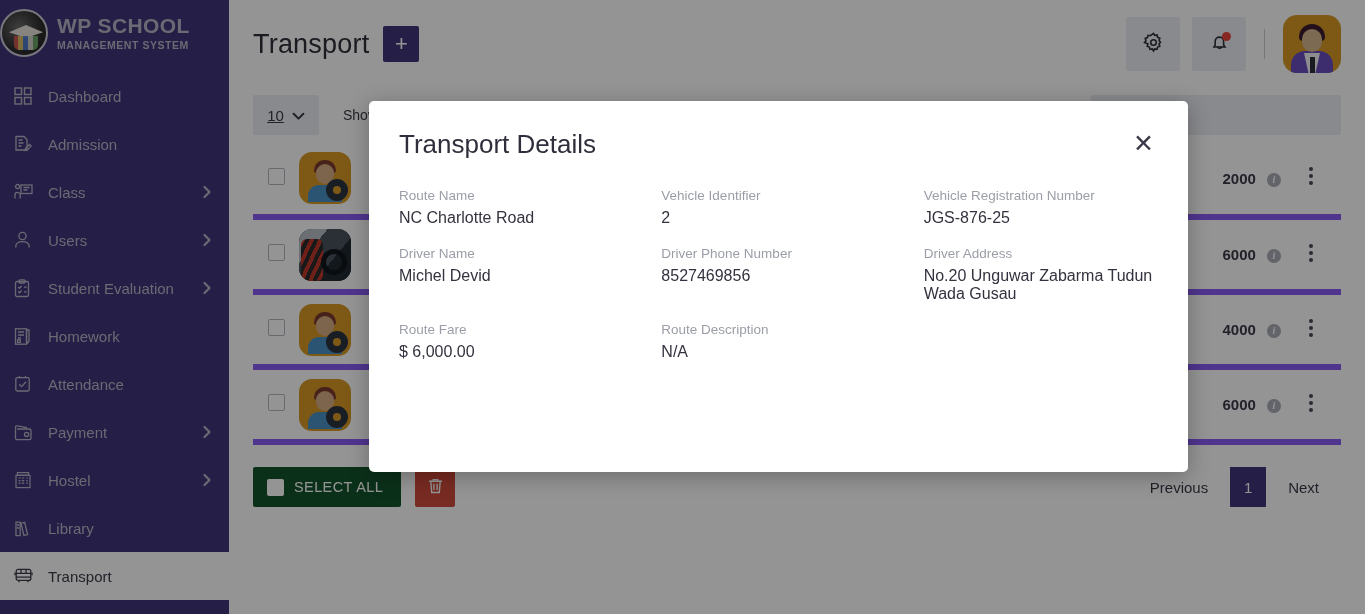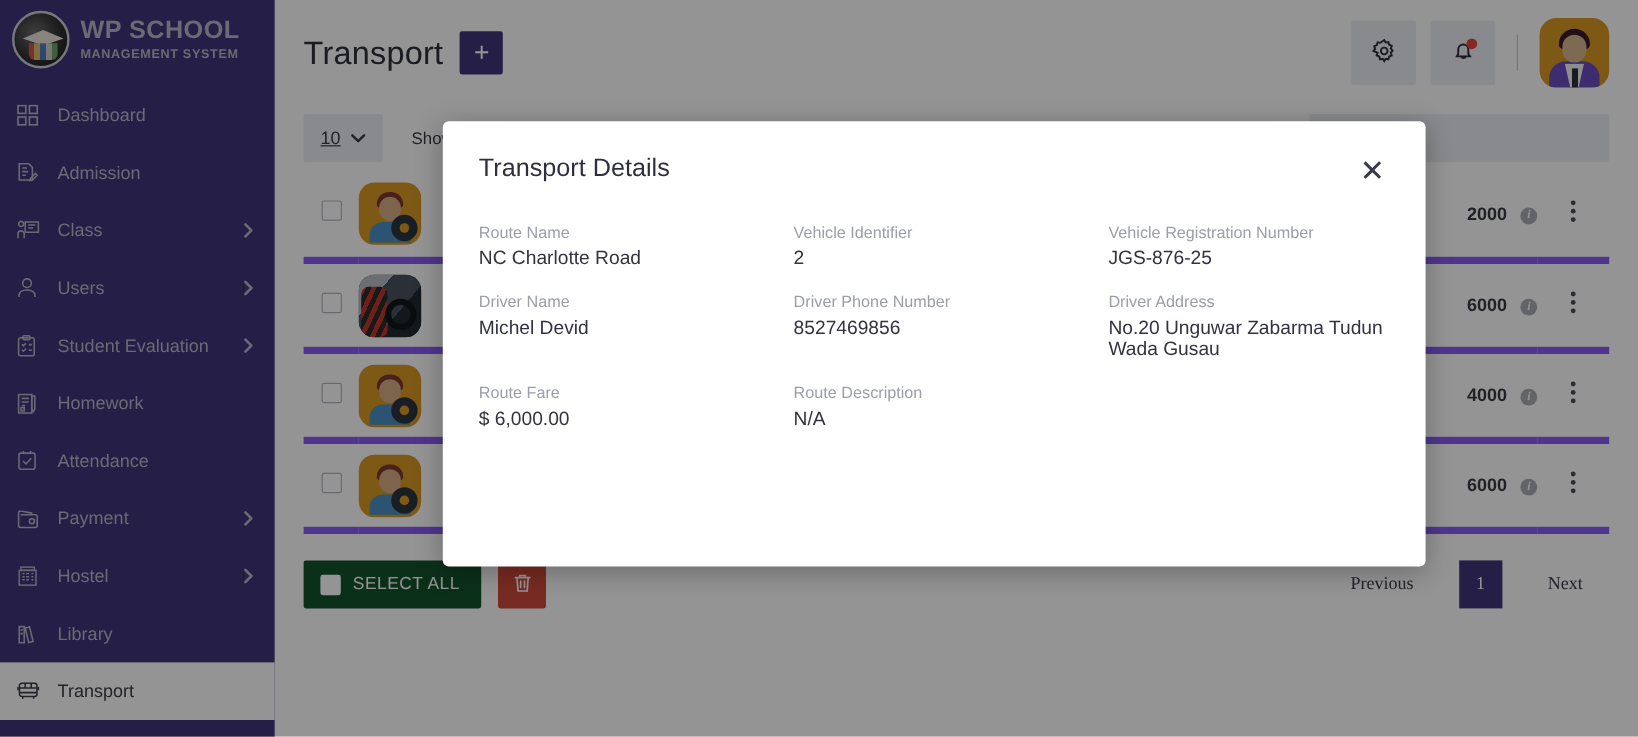--- a/index.html
+++ b/index.html
@@ -13,21 +13,21 @@
 
   
   .sidebar {
     position: absolute; left: 0; top: 0;
     width: 229px; height: 614px;
     background: #40357a;
     overflow: hidden;
   }
   .brand {
     display: flex; align-items: center;
-    height: 66px; padding-left: 10px; gap: 9px;
+    height: 66px; gap: 9px;
   }
   .brand-logo {
     width: 48px; height: 48px; border-radius: 50%;
     background: radial-gradient(circle at 38% 38%, #6b6b6b 0%, #303030 55%, #1c1c1c 100%);
     border: 2px solid #cfcdd8;
     position: relative; flex: 0 0 auto; overflow: hidden;
   }
   .brand-logo::before {
     content: ""; position: absolute; left: 7px; top: 14px;
     width: 34px; height: 13px;
@@ -170,39 +170,39 @@
     background:#14532d; color:#ffffff; border:none; cursor:pointer;
     height:40px; padding: 0 18px 0 14px; display:flex; align-items:center; gap:10px;
     font-size:14.5px; letter-spacing:.4px; border-radius:2px;
   }
   .select-all-btn .box { width:17px; height:17px; background:#ffffff; border-radius:2px; }
   .del-btn {
     margin-left:14px; width:40px; height:40px; background:#cf4a3c; color:#ffffff;
     border:none; cursor:pointer; display:flex; align-items:center; justify-content:center; border-radius:2px;
   }
   .foot-spacer { flex:1 1 auto; }
-  .pager { display:flex; align-items:center; gap:16px;font-family:Liberation Serif, serif; }
+  .pager { display:flex; align-items:center; gap:0; }
   .pg-link { color:#3a3a48; font-size:15px; padding: 0 22px; cursor:pointer; }
   .pg-num {
     width:36px; height:40px; background:#40357a; color:#ffffff;
     display:flex; align-items:center; justify-content:center; font-size:15px; cursor:pointer;
   }
 
   
   .overlay {
     position:absolute; inset:0; background: rgba(0,0,0,0.42); z-index: 50;
   }
   .modal {
     position:absolute; left:369px; top:101px; width:819px; height:371px;
     background:#ffffff; border-radius:5px; z-index: 60;
     box-shadow: 0 4px 22px rgba(0,0,0,0.28);
     padding: 28px 30px;
   }
   .modal-head { display:flex; align-items:flex-start; }
-  .modal-title { font-size:21px; color:#2f2f3b; font-weight:normal; }
+  .modal-title { font-size:26px; color:#2f2f3b; font-weight:normal; }
   .modal-head-spacer { flex:1 1 auto; }
   .modal-close {
     background:none; border:none; cursor:pointer; font-size:25px; line-height:1;
     color:#3a3a48; padding: 2px 4px;
   }
   .modal-grid {
     margin-top: 28px;
     display:grid; grid-template-columns: 1fr 1fr 1fr; column-gap: 28px; row-gap: 19px;
   }
   .fld-label { color:#9b9ea7; font-size:13.5px; margin-bottom: 6px; }

